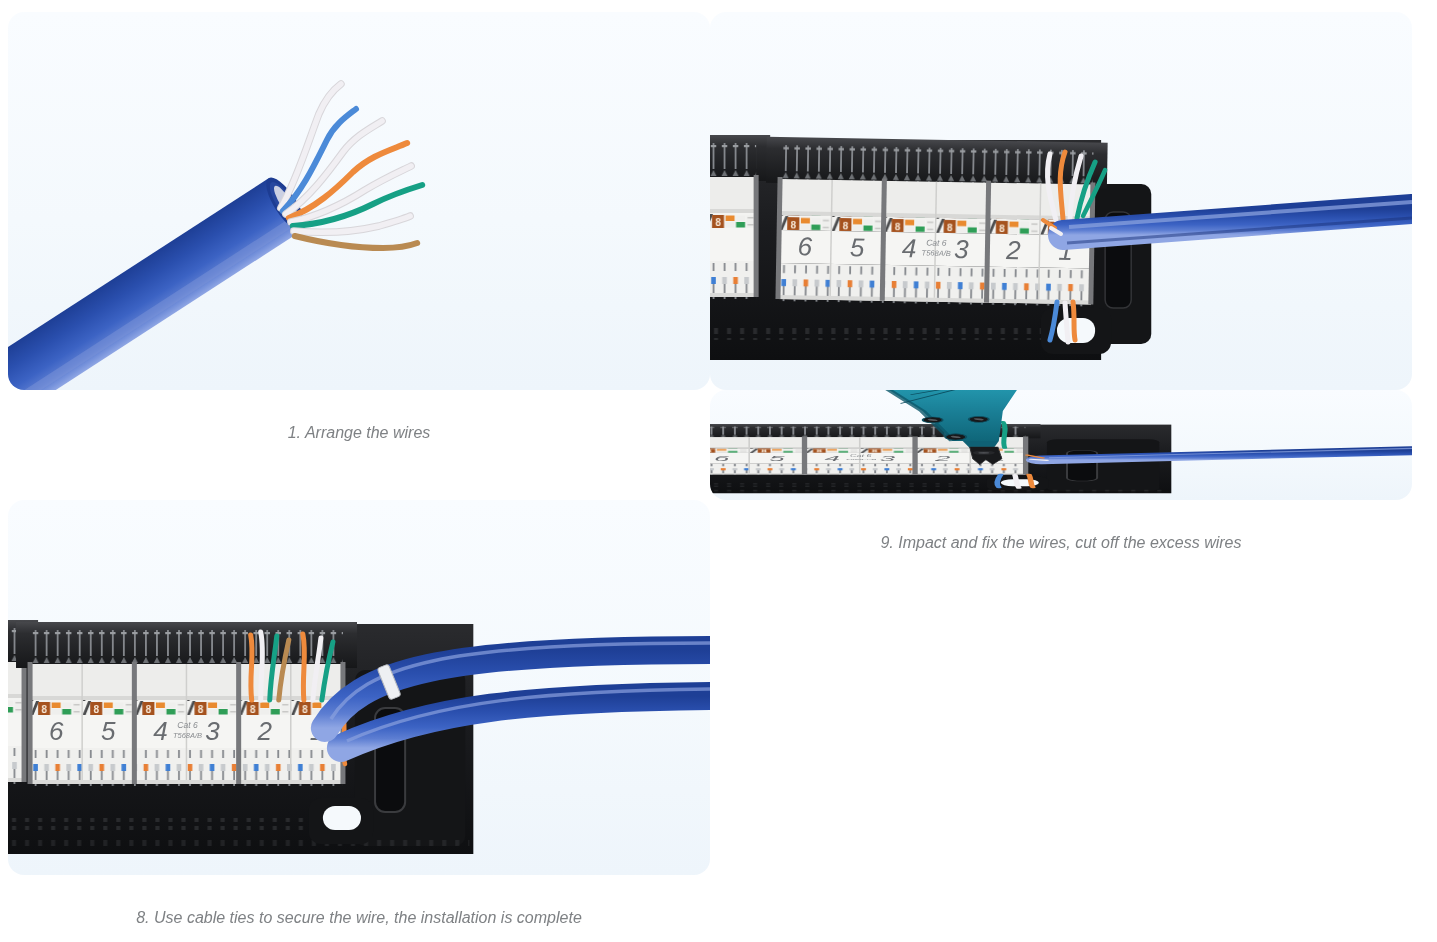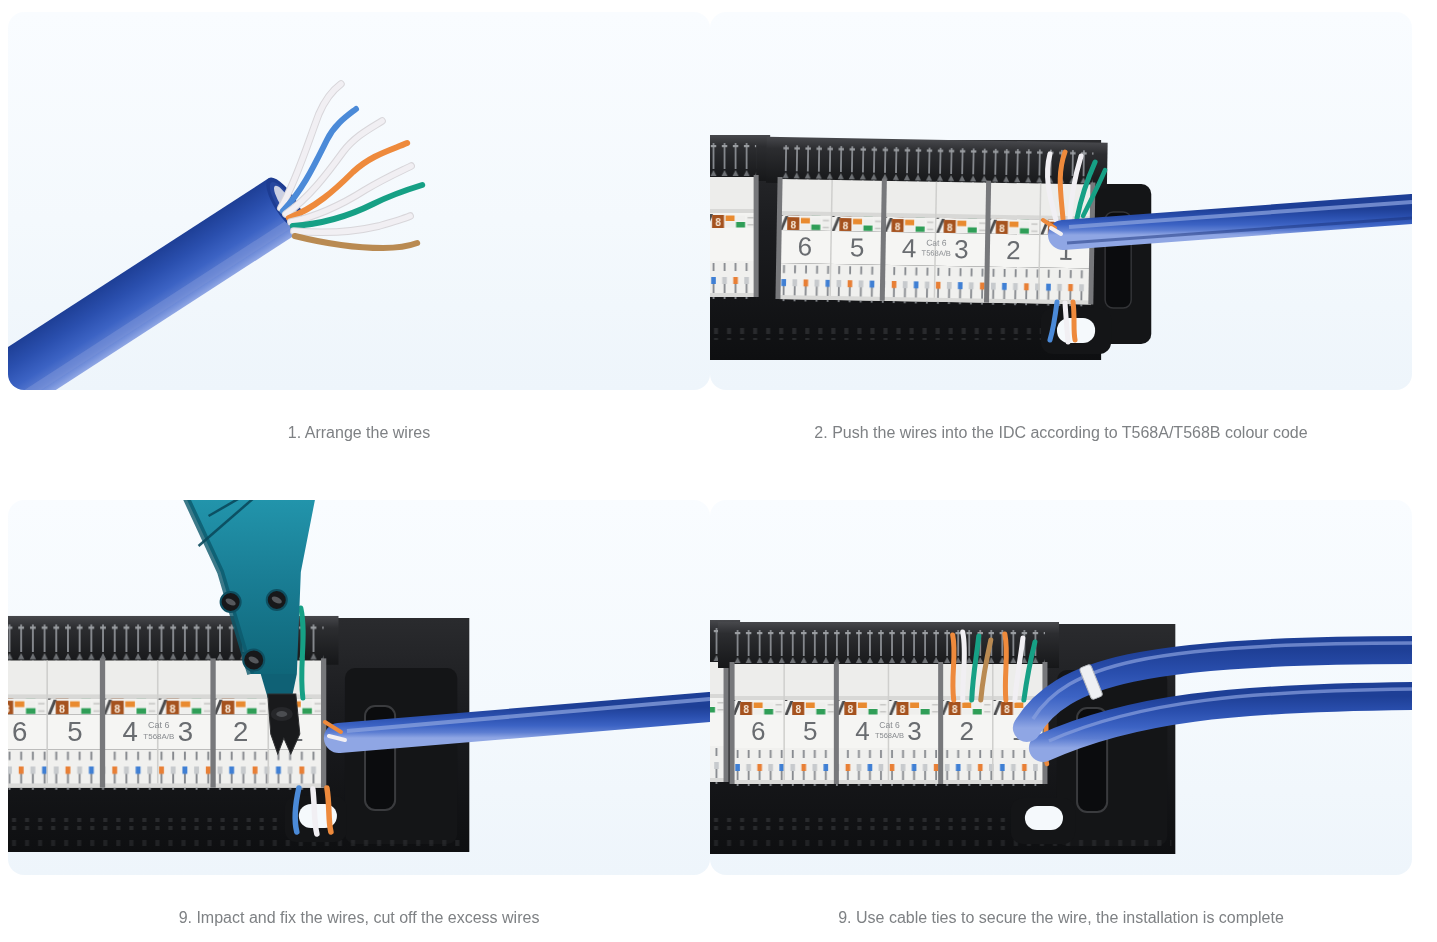--- a/index.html
+++ b/index.html
@@ -11,20 +11,21 @@
   html,body{margin:0;padding:0;}
   body{
     width:1437px;height:942px;overflow:hidden;background:#ffffff;
     font-family:"Liberation Sans",sans-serif;
   }
   .grid{
     display:grid;
     grid-template-columns:1fr 1fr;
     grid-template-rows:378px 110px 375px auto;
     padding:12px 25px 0 8px;
+    font-style:italic;
   }
   figure.card{
     margin:0;border-radius:16px;overflow:hidden;position:relative;
     background:linear-gradient(180deg,#f9fcff 0%,#f4f9fd 55%,#eef5fb 100%);
   }
   figure.card svg{display:block;width:100%;height:100%;}
   .capcell{
     display:flex;justify-content:center;align-items:flex-start;
     padding-top:26px;
   }
@@ -193,23 +194,20 @@
         <path class="wire wB" stroke-width="5" d="M346 290 C344 306 342 318 339 328"></path>
         <path class="wire wW" stroke-width="5" d="M354 291 C355 306 356 318 357 330"></path>
         <path class="wire wO" stroke-width="5" d="M362 290 C364 306 362 318 364 328"></path>
       </g>
     </svg>
   </figure>
 
   <div class="capcell">
     <figcaption class="caption">1. Arrange the wires</figcaption>
   </div>
-  <div class="capcell">
-    <figcaption class="caption">2. Push the wires into the IDC according to T568A/T568B colour code</figcaption>
-  </div>
 
   <figure class="card">
     <svg viewBox="0 0 700 375" preserveAspectRatio="none">
       <g>
         <rect x="-6" y="118" width="466" height="234" fill="url(#gApron)"></rect>
         <rect x="336" y="168" width="112" height="176" rx="10" fill="#141517"></rect>
         <rect x="356" y="206" width="30" height="104" rx="10" fill="#0b0c0e" stroke="#3a3b3e" stroke-width="2"></rect>
         <rect x="0" y="318" width="340" height="12" fill="url(#pTeeth)" opacity="0.55"></rect>
         <rect x="0" y="340" width="452" height="10" fill="url(#pTeeth)" opacity="0.4"></rect>
         <g>
@@ -287,16 +285,16 @@
       <g transform="translate(380,182) rotate(-22)">
         <rect x="-6" y="-17" width="12" height="34" rx="3" fill="#eef0f3" stroke="#b6b9be" stroke-width="1"></rect>
       </g>
     </svg>
   </figure>
 
   <div class="capcell">
     <figcaption class="caption">9. Impact and fix the wires, cut off the excess wires</figcaption>
   </div>
   <div class="capcell">
-    <figcaption class="caption">9. Use cable ties to secure the wire, the installation is complete</figcaption>
+    <figcaption class="caption">8. Use cable ties to secure the wire, the installation is complete</figcaption>
   </div>
 
 </main>
 
 </body></html>

